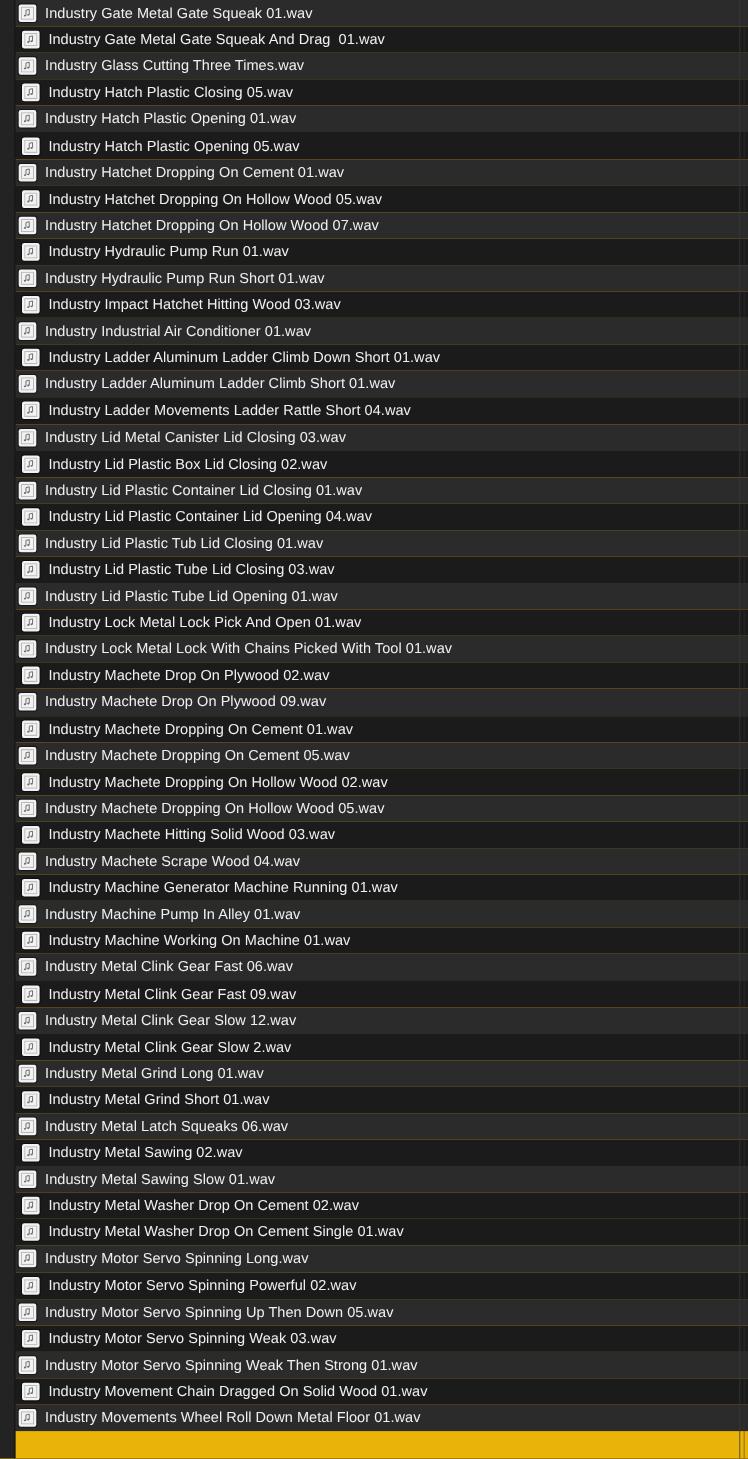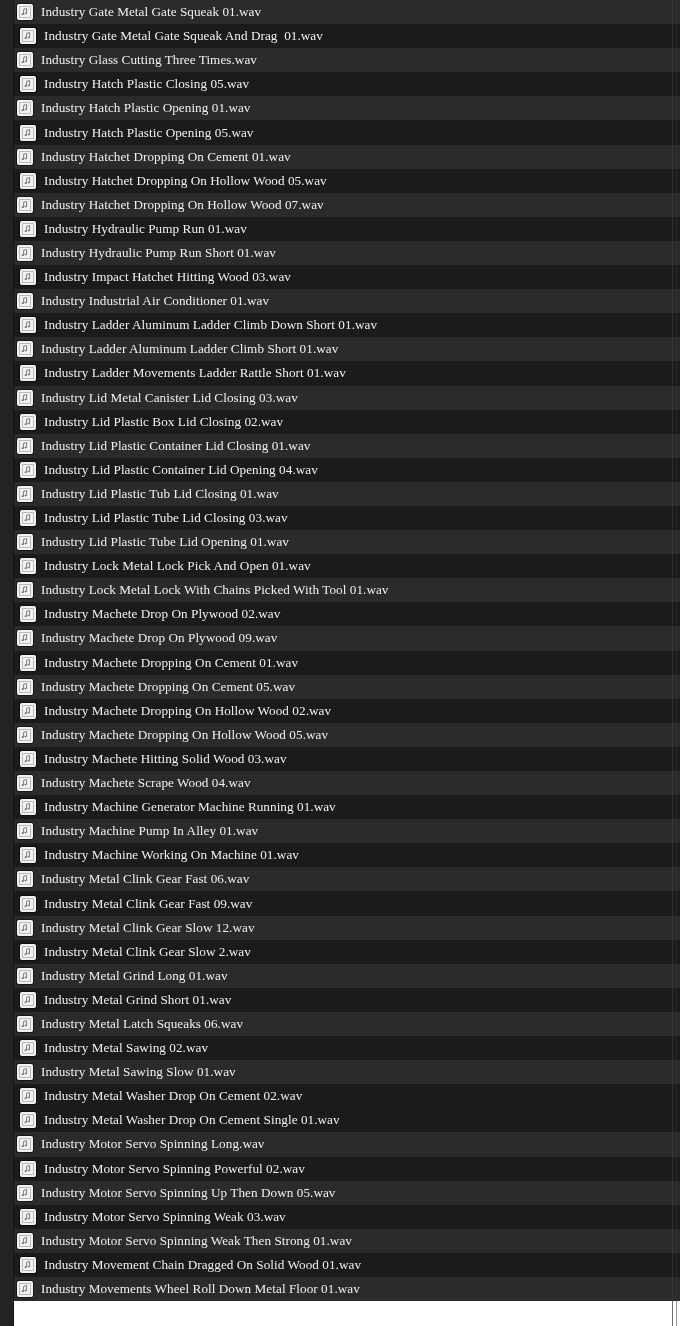--- a/index.html
+++ b/index.html
@@ -13,23 +13,22 @@
     height: 1326px;
     overflow: hidden;
     font-family: "Liberation Sans", sans-serif;
     -webkit-font-smoothing: antialiased;
   }
 
   #file-browser {
     position: relative;
     width: 680px;
     height: 1326px;
-    background: #ffffff;
+    background: #eab308;
     overflow: hidden;
-    font-family: Liberation Serif, serif;
   }
 
   
   .left-gutter {
     position: absolute;
     left: 0;
     top: 0;
     width: 14px;
     height: 1326px;
     background: #232323;
@@ -332,21 +331,21 @@
         <span class="file-icon">
           <svg width="12" height="12" viewBox="0 0 12 12" aria-hidden="true">
             <rect x="0.5" y="0.5" width="11" height="11" fill="none" stroke="#b9b9b9" stroke-width="1"></rect>
             <path d="M7.6 2.6 L7.6 7.3" stroke="#6e6e6e" stroke-width="0.9" fill="none"></path>
             <path d="M4.6 3.3 L4.6 8.0" stroke="#6e6e6e" stroke-width="0.9" fill="none"></path>
             <path d="M4.6 3.3 L7.6 2.6" stroke="#6e6e6e" stroke-width="0.9" fill="none"></path>
             <ellipse cx="3.7" cy="8.2" rx="1.05" ry="0.85" fill="#6e6e6e"></ellipse>
             <ellipse cx="6.7" cy="7.5" rx="1.05" ry="0.85" fill="#6e6e6e"></ellipse>
           </svg>
         </span>
-        <span class="file-name">Industry Ladder Movements Ladder Rattle Short 01.wav</span>
+        <span class="file-name">Industry Ladder Movements Ladder Rattle Short 04.wav</span>
       </li>
       <li class="file-row odd">
         <span class="file-icon">
           <svg width="12" height="12" viewBox="0 0 12 12" aria-hidden="true">
             <rect x="0.5" y="0.5" width="11" height="11" fill="none" stroke="#b9b9b9" stroke-width="1"></rect>
             <path d="M7.6 2.6 L7.6 7.3" stroke="#6e6e6e" stroke-width="0.9" fill="none"></path>
             <path d="M4.6 3.3 L4.6 8.0" stroke="#6e6e6e" stroke-width="0.9" fill="none"></path>
             <path d="M4.6 3.3 L7.6 2.6" stroke="#6e6e6e" stroke-width="0.9" fill="none"></path>
             <ellipse cx="3.7" cy="8.2" rx="1.05" ry="0.85" fill="#6e6e6e"></ellipse>
             <ellipse cx="6.7" cy="7.5" rx="1.05" ry="0.85" fill="#6e6e6e"></ellipse>

